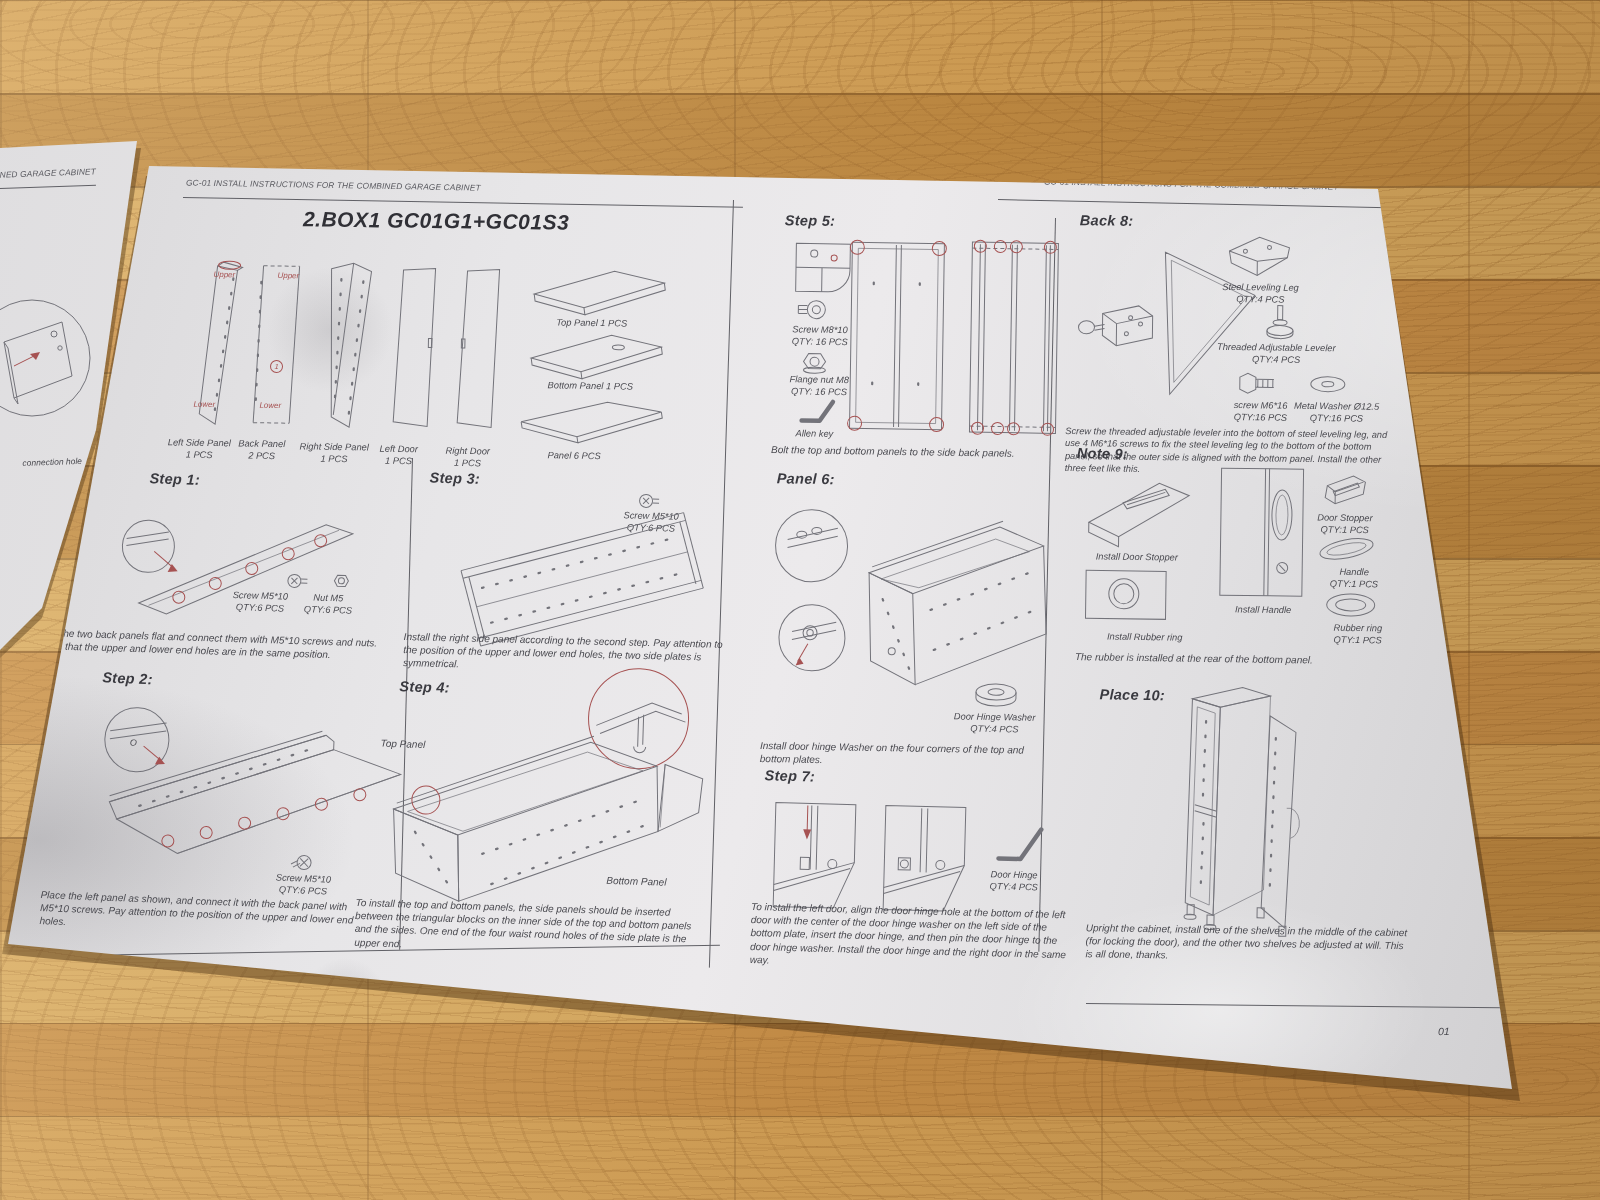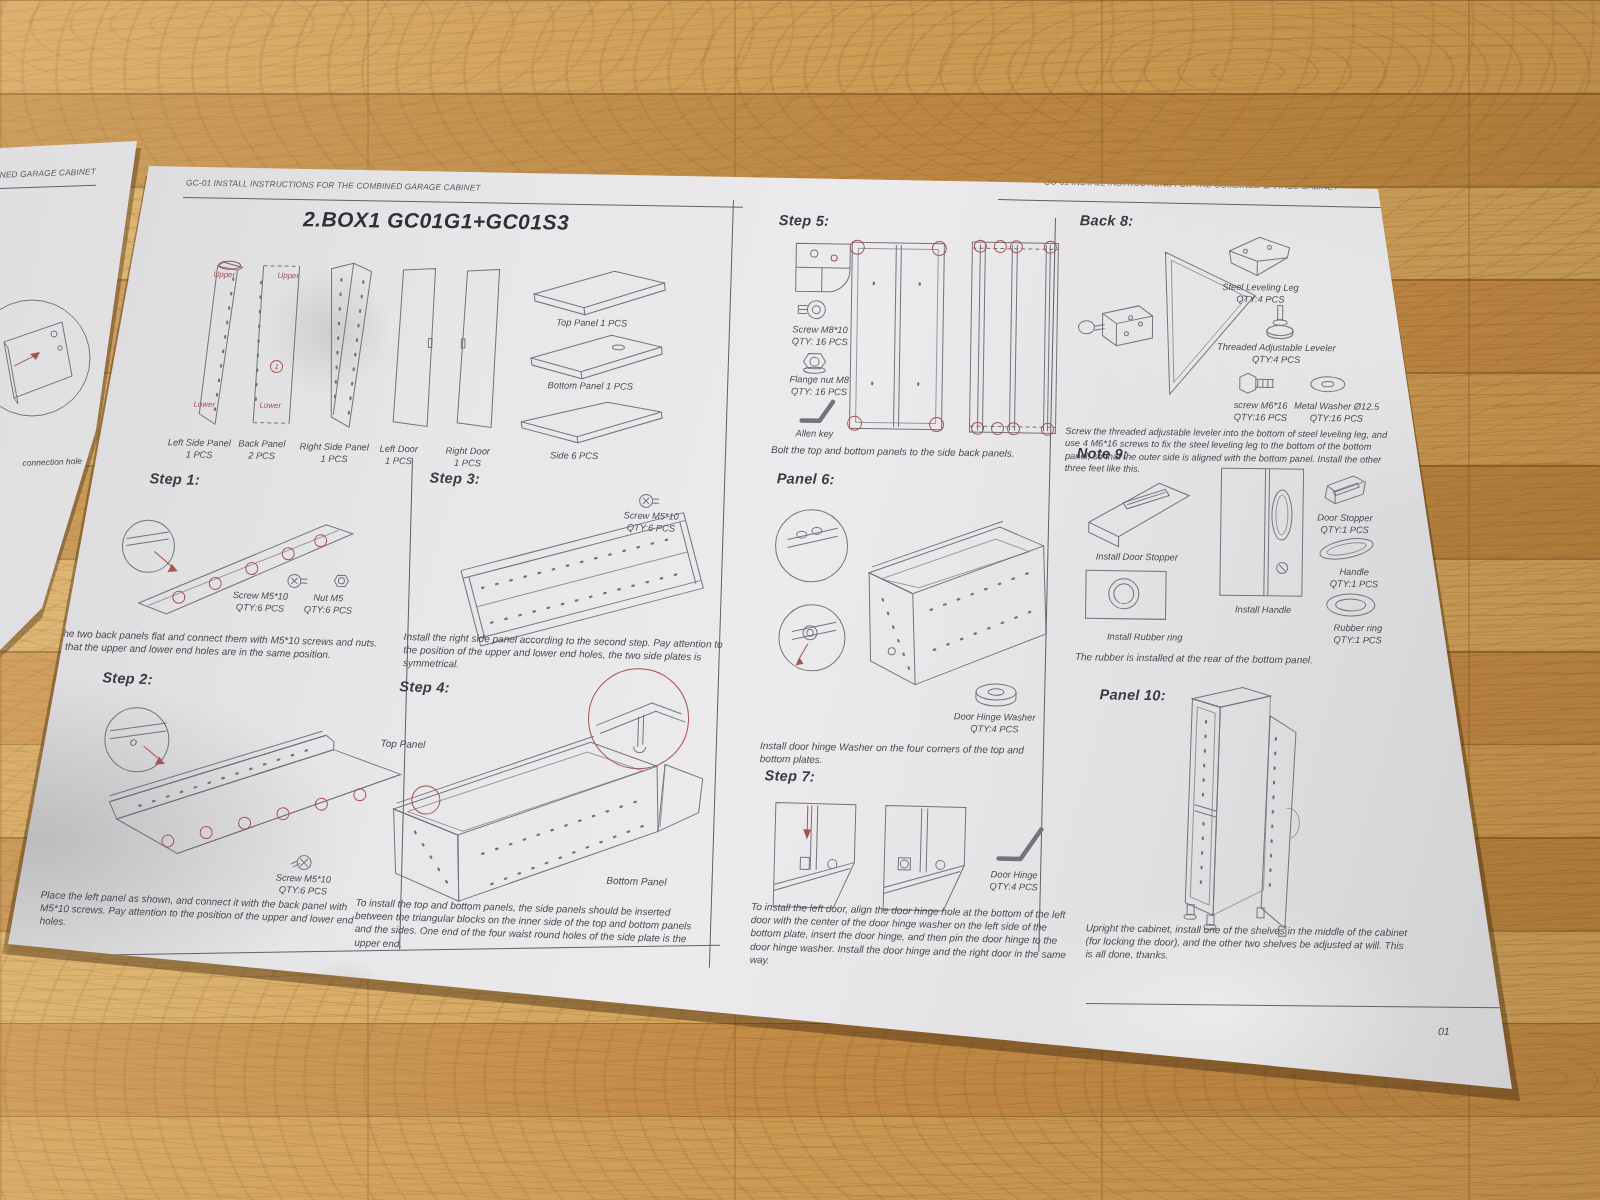--- a/index.html
+++ b/index.html
@@ -164,21 +164,21 @@
         <span>Right Door</span>
           <span>1 PCS</span>
       </div>
       <div class="pl inline" style="left:398px;top:70px;width:90px">
         <span>Top Panel</span> <span>1 PCS</span>
       </div>
       <div class="pl inline" style="left:395px;top:133px;width:95px">
         <span>Bottom Panel</span> <span>1 PCS</span>
       </div>
       <div class="pl inline" style="left:390px;top:203px;width:75px">
-        <span>Side</span> <span>6 PCS</span>
+        <span>Panel</span> <span>6 PCS</span>
       </div>
     </div>
 
     <div class="blk" style="left:45px;top:462px;width:420px;height:210px;transform:rotate(1.8deg);transform-origin:0 0">
       <div class="sh" style="left:105px;top:6px">Step 1:</div>
       <svg class="diagram" style="left:78px;top:26px" width="250" height="135" viewBox="0 0 250 135">
         <path d="M20 112 L205 28 L232 36 L48 122 Z"></path>
         <path class="fine" d="M30 114 L218 33"></path>
         <circle class="rd" cx="60" cy="105" r="6"></circle>
           <circle class="rd" cx="96" cy="90" r="6"></circle>
@@ -301,21 +301,21 @@
       <div class="bt" style="left:250px;top:198px;width:85px">Bottom Panel</div>
       <div class="bt" style="left:0;top:228px;width:348px">To install the top and bottom panels, the side panels should be inserted between the triangular blocks on the inner side of the top and bottom panels and the sides. One end of the four waist round holes of the side plate is the upper end.</div>
     </div>
 
     <div class="rule" style="left:6px;top:956px;width:714px;transform:rotate(-0.9deg)"></div>
     <div class="pn" style="left:16px;top:978px;transform:rotate(2deg)">03</div>
     <div class="rule" style="left:1086px;top:1003px;width:430px;transform:rotate(.6deg)"></div>
     <div class="pn" style="left:1438px;top:1026px;transform:rotate(1deg)">01</div>
 
     <div class="blk" style="left:775px;top:205px;width:292px;height:258px;transform:rotate(.9deg);transform-origin:0 0">
-      <div class="sh" style="left:4px;top:8px">Step 5:</div>
+      <div class="sh" style="left:10px;top:8px">Step 5:</div>
       <svg class="diagram" style="left:18px;top:34px" width="62" height="55" viewBox="0 0 62 55">
         <path d="M4 4 L58 4 L58 30 A22 22 0 0 1 36 52 L4 52 Z"></path>
         <path d="M4 28 L58 28 M30 28 L30 52"></path>
         <circle cx="22" cy="14" r="3.5"></circle>
         <circle class="rd" cx="42" cy="18" r="3" fill="#a65252"></circle>
       </svg>
       <svg class="diagram" style="left:22px;top:92px" width="32" height="26" viewBox="0 0 32 26">
         <circle cx="21" cy="12" r="9"></circle>
           <circle cx="21" cy="12" r="4"></circle>
         <path d="M3 8 L12 8 M3 12 L12 12 M3 16 L12 16 M3 8 L3 16"></path>
@@ -533,21 +533,21 @@
         <ellipse cx="27" cy="13" rx="15" ry="6"></ellipse>
       </svg>
       <div class="hw" style="left:240px;top:180px;width:105px">
         <span>Rubber ring</span>
           <span>QTY:1 PCS</span>
       </div>
       <div class="bt" style="left:10px;top:212px;width:325px">The rubber is installed at the rear of the bottom panel.</div>
     </div>
 
     <div class="blk" style="left:1078px;top:663px;width:335px;height:292px;transform:rotate(.9deg);transform-origin:0 0">
-      <div class="sh" style="left:22px;top:24px">Panel 10:</div>
+      <div class="sh" style="left:22px;top:24px">Place 10:</div>
       <svg class="diagram" style="left:95px;top:12px" width="140" height="252" viewBox="0 0 140 252">
         <path d="M20 22 L70 10 L98 18 L48 30 Z"></path>
         <path d="M20 22 L48 30 L44 238 L16 226 Z"></path>
         <path class="fine" d="M25 30 L43 36 L40 228 L21 220 Z"></path>
         <path d="M48 30 L98 18 L94 212 L44 238 Z" class="fine"></path>
         <path d="M24 128 L46 134 M24 134 L46 140"></path>
         <path class="dots" d="M34 44 L32 120"></path>
         <path class="dots" d="M33 146 L31 216"></path>
         <path d="M98 38 L124 54 L116 250 L92 230 Z"></path>
         <path class="dots" d="M104 60 L100 220"></path>

